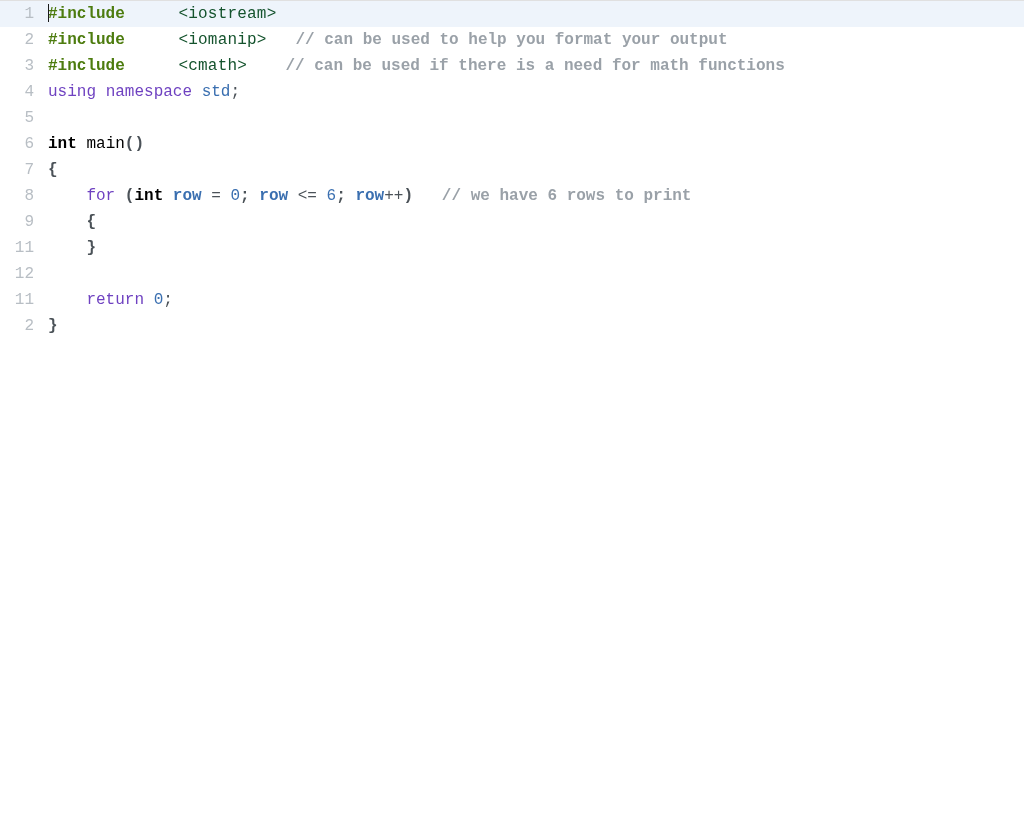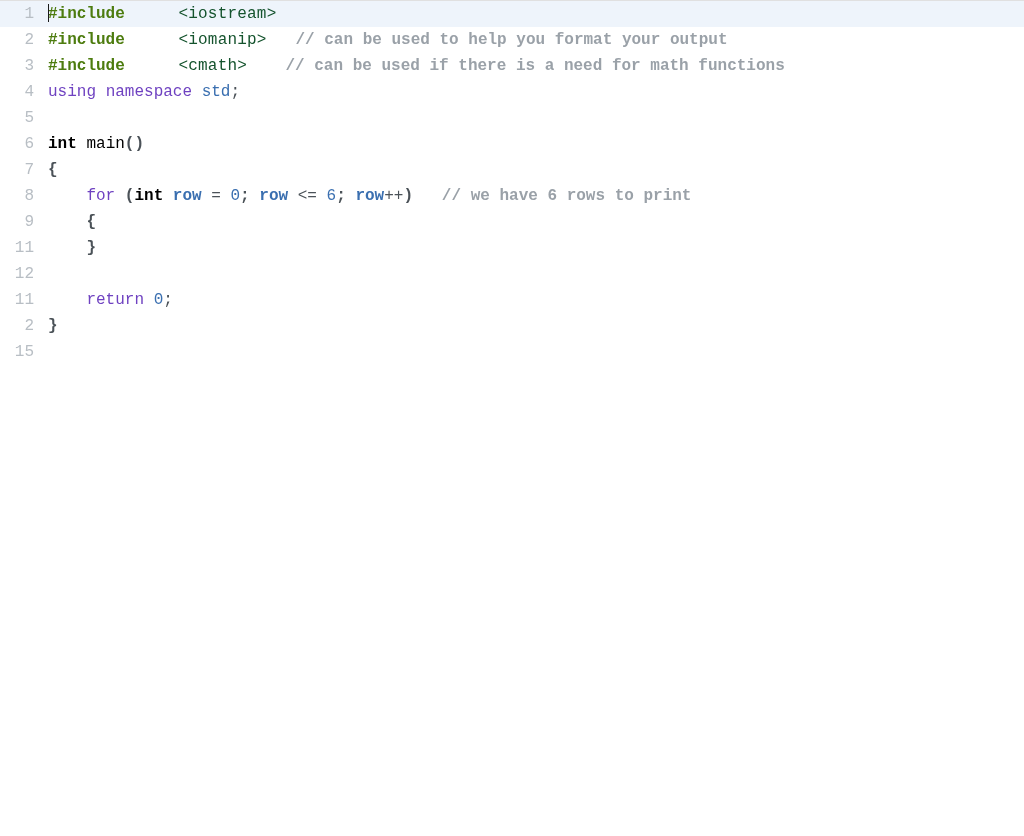--- a/index.html
+++ b/index.html
@@ -117,17 +117,13 @@
       <div class="code"></div>
     </div>
     <div class="line">
       <div class="gutter">11</div>
       <div class="code"><span class="tok-plain">    </span><span class="tok-keyword">return</span><span class="tok-plain"> </span><span class="tok-num">0</span><span class="tok-punct">;</span></div>
     </div>
     <div class="line">
       <div class="gutter">2</div>
       <div class="code"><span class="tok-punct-bold">}</span></div>
     </div>
-    <div class="line">
-      <div class="gutter">15</div>
-      <div class="code"></div>
-    </div>
   </div>
 
 </body></html>

